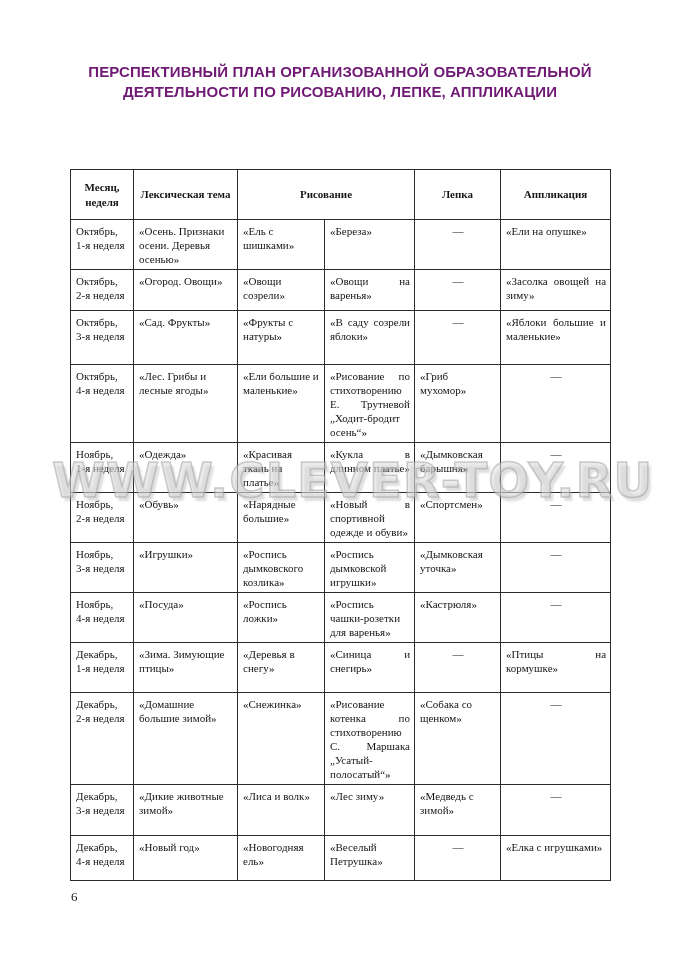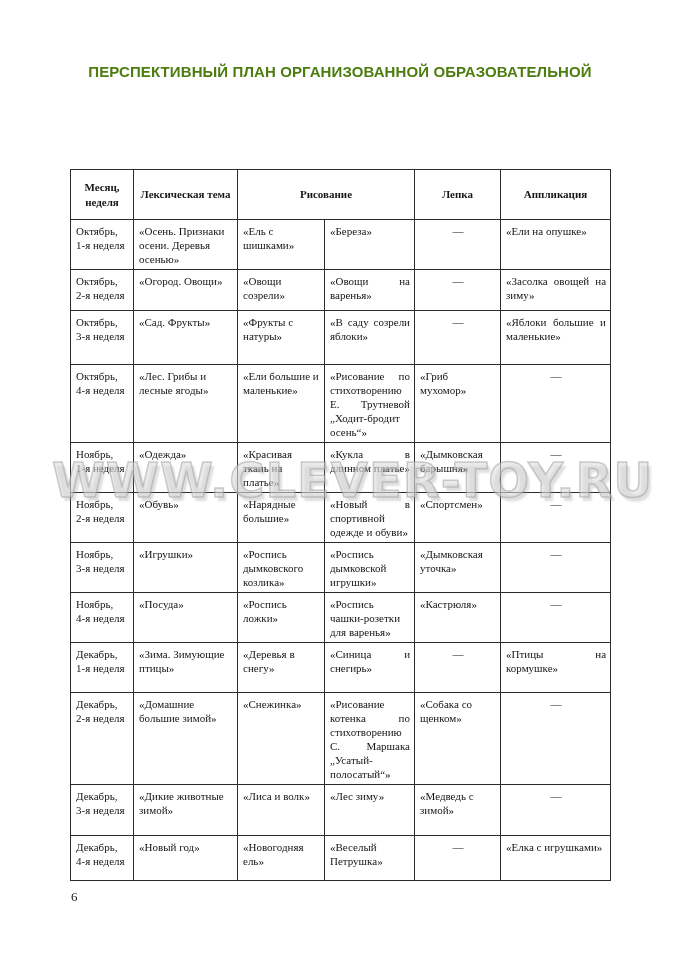--- a/index.html
+++ b/index.html
@@ -6,21 +6,21 @@
   .page {
     position:relative; width:680px; height:960px; margin:0 auto;
     background:#ffffff; overflow:hidden;
     font-family:"Liberation Serif","DejaVu Serif",serif; color:#161616;
   }
   .title {
     position:absolute; top:62px; left:20px; right:20px;
     text-align:center;
     font-family:"Liberation Sans","DejaVu Sans",sans-serif;
     font-weight:bold; font-size:15px; line-height:20px;
-    letter-spacing:0.1px; color:#4d7c0f;
+    letter-spacing:0.1px; color:#701a75;
   }
   table.plan {
     position:absolute; left:70px; top:125px; width:540px;
     border-collapse:collapse; table-layout:fixed;
     font-size:11px; line-height:14px;margin-top:44px;
   }
   table.plan th, table.plan td {
     border:1px solid #2b2b2b; vertical-align:top;
     padding:4px 4px 3px 5px; overflow:hidden;
     word-wrap:break-word;
@@ -48,20 +48,21 @@
     font-size:13px; line-height:16px; color:#1a1a1a;
   }
 </style>
 </head>
 <body>
 
 <div class="page">
 
   <div class="title">
     <div>ПЕРСПЕКТИВНЫЙ ПЛАН ОРГАНИЗОВАННОЙ ОБРАЗОВАТЕЛЬНОЙ</div>
+    <div>ДЕЯТЕЛЬНОСТИ ПО РИСОВАНИЮ, ЛЕПКЕ, АППЛИКАЦИИ</div>
   </div>
 
   <div class="watermark">WWW.CLEVER-TOY.RU</div>
 
   <table class="plan">
     <colgroup>
       <col style="width:63px">
         <col style="width:104px">
         <col style="width:87px">
       <col style="width:90px">

